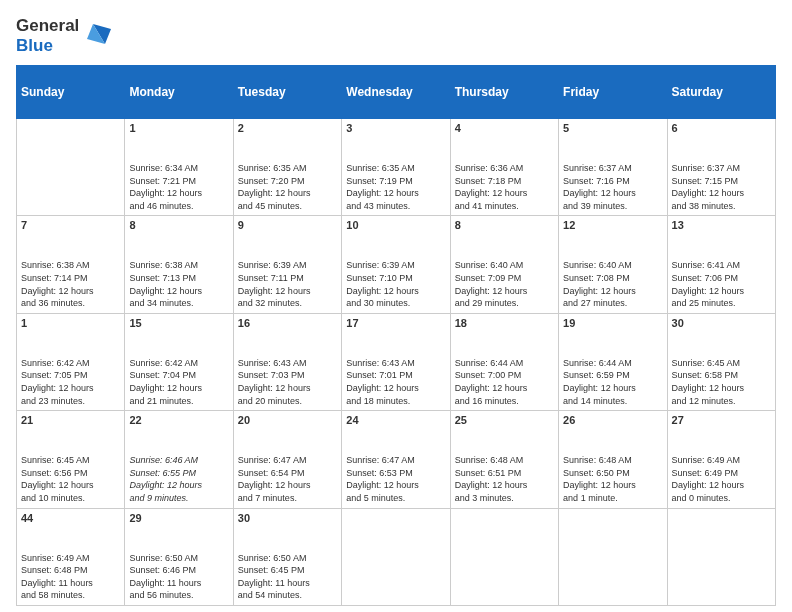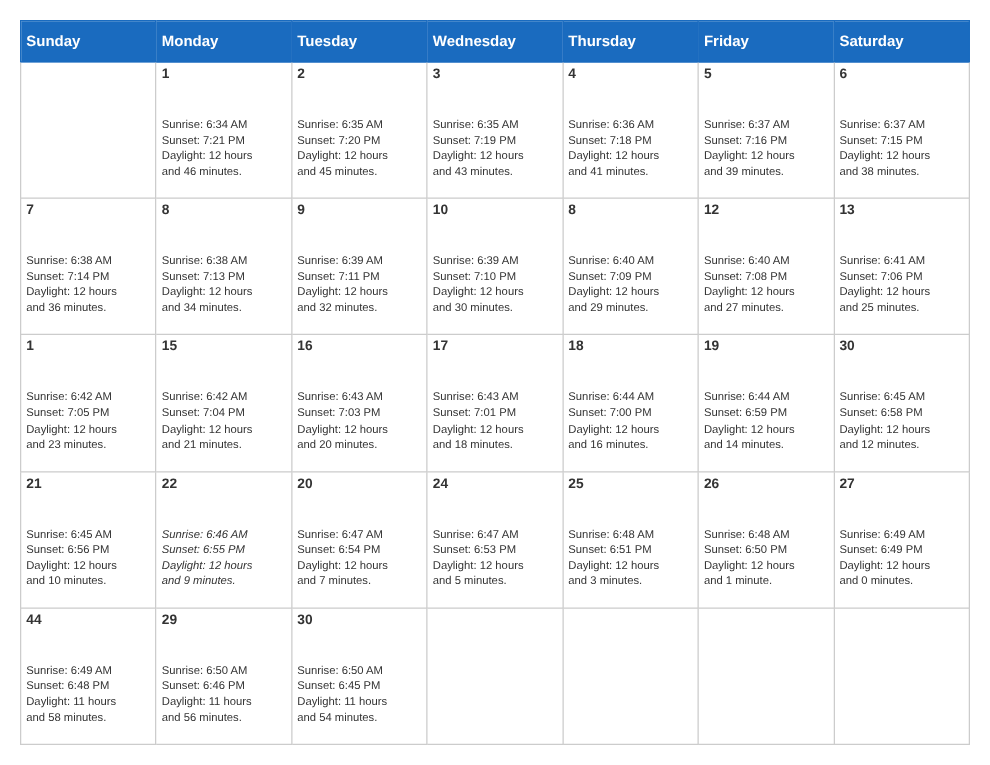--- a/index.html
+++ b/index.html
@@ -44,21 +44,21 @@
       border: 1px solid #ccc;
       border-collapse: collapse;
       width: 100%;
       table-layout: fixed;
     }
     .calendar th {
       background-color: #1a6bbf;
       color: white;
       font-size: 12px;
       font-weight: bold;
-      padding: 9px 4px;
+      padding: 19px 4px;
       text-align: left;
       border: 1px solid #1a6bbf;
     }
     .calendar td {
       border: 1px solid #ccc;
       vertical-align: top;
       padding: 3px 4px;
       font-size: 9.5px;
       color: #333;
       height: 80px;
@@ -79,20 +79,40 @@
       background: #fff;
     }
     .last-row td {
       height: 70px;
     }
   </style>
 </head>
 <body>
 
 <div class="page">
+  <div class="header">
+    <div class="logo">
+      <div style="display:flex;align-items:center;">
+        <div style="font-size:17px;font-weight:bold;line-height:1.15;">
+          <span style="color:#333;">General</span><br>
+          <span style="color:#1a6bbf;">Blue</span>
+        </div>
+        <div style="margin-left:4px;">
+          <svg width="30" height="30" viewBox="0 0 30 30">
+            <polygon points="10,5 28,10 22,25" fill="#1a6bbf"></polygon>
+            <polygon points="10,5 22,25 4,20" fill="#4a9de0"></polygon>
+          </svg>
+        </div>
+      </div>
+    </div>
+    <div class="title-area">
+      <div class="month-title"></div>
+      <div class="location"></div>
+    </div>
+  </div>
 
   <table class="calendar">
     <thead>
       <tr>
       <th>Sunday</th>
           <th>Monday</th>
           <th>Tuesday</th>
           <th>Wednesday</th>
           <th>Thursday</th>
           <th>Friday</th>

